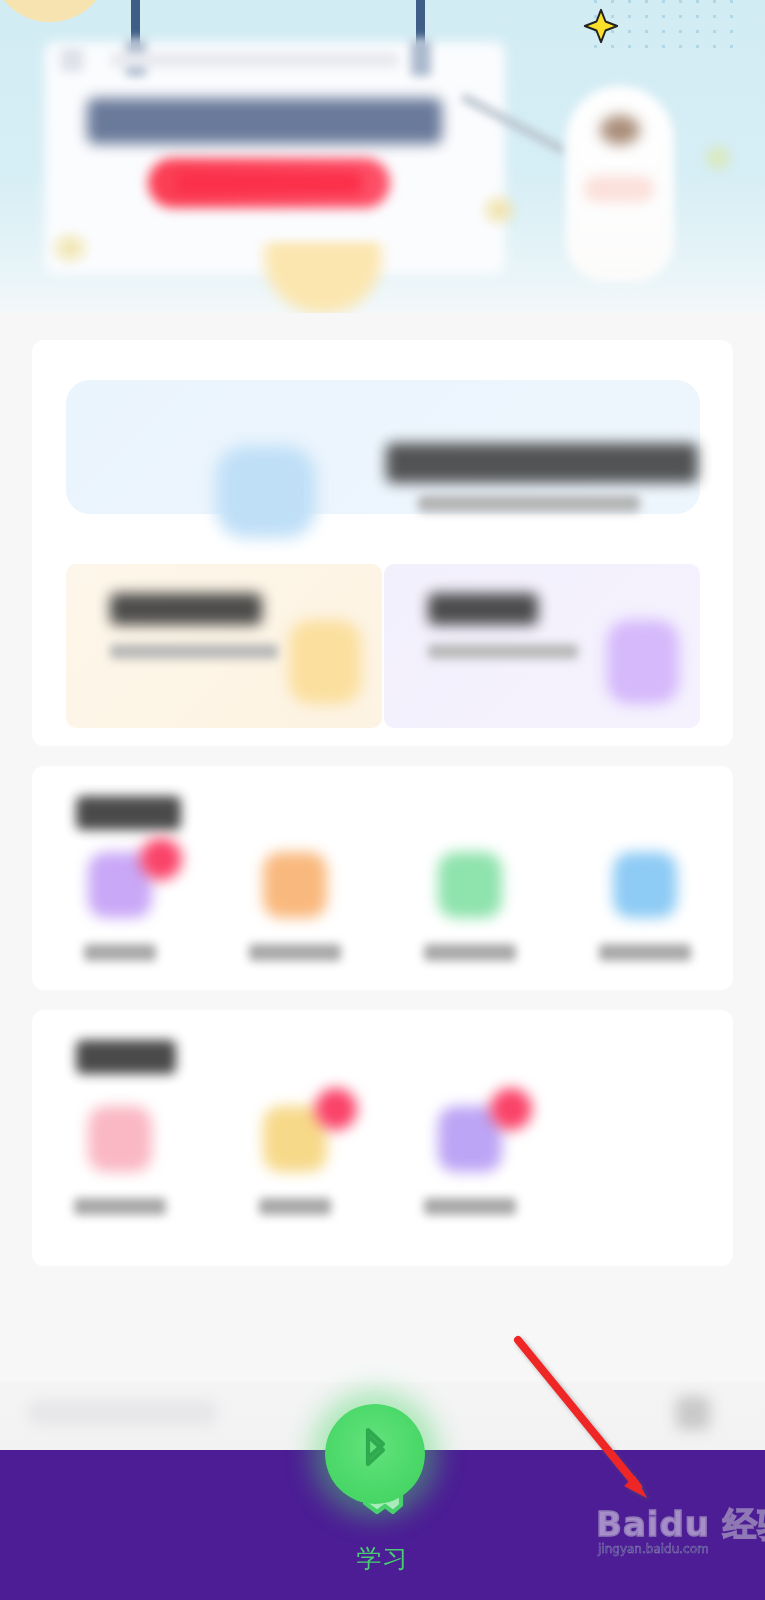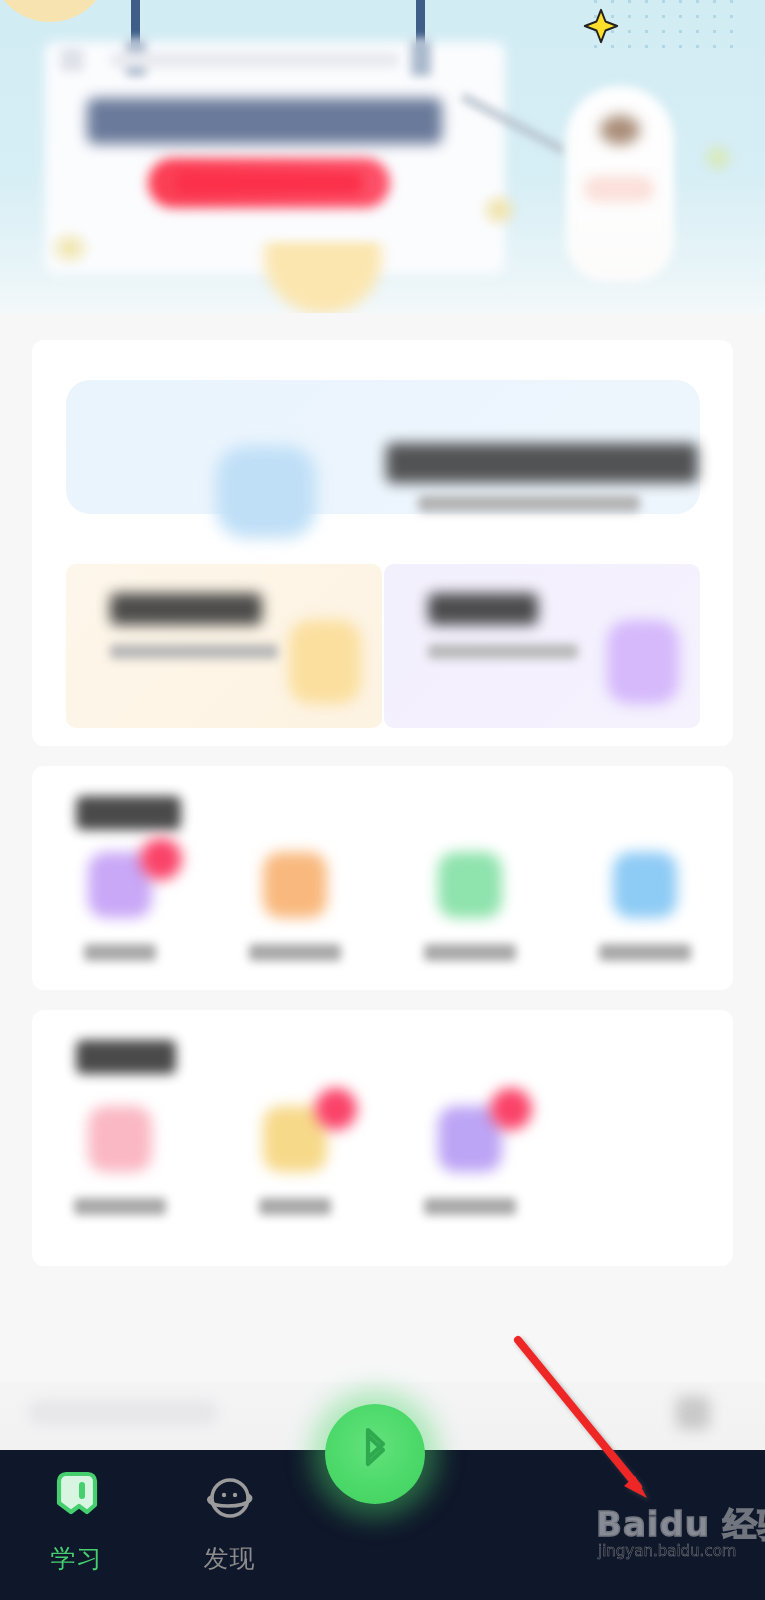--- a/index.html
+++ b/index.html
@@ -171,21 +171,21 @@
     background:#e7e7e9; border-radius:13px; filter:blur(6px);
   }
   .sb-right {
     position:absolute; left:676px; top:14px; width:34px; height:34px;
     background:#c9c9c9; border-radius:7px; filter:blur(7px);
   }
 
   
   #bottomnav {
     position:absolute; left:0; bottom:0; width:765px; height:150px;
-    background:#0f172a; display:flex; align-items:flex-start;
+    background:#4c1d95; display:flex; align-items:flex-start;justify-content:center;
   }
   .navitem {
     width:153px; height:150px; padding-top:18px;
     display:flex; flex-direction:column; align-items:center;
   }
   .navicon { width:62px; height:62px; display:flex; align-items:center; justify-content:center; }
   .navlabel { margin-top:12px; font-size:25px; color:#8c8c8c; letter-spacing:1px; }
   .navitem.active .navlabel { color:#45cf6f; }
   .navitem.center .navlabel { margin-top:16px; }
 
@@ -207,21 +207,21 @@
     z-index:15; pointer-events:none; opacity:.5;
   }
   .wm-text {
     position:absolute; left:4px; top:4px;
     font-size:34px; font-weight:bold; color:#ffffff;
     -webkit-text-stroke:1.5px #d2d2d2;
     letter-spacing:1px; white-space:nowrap;
   }
   .wm-url {
     position:absolute; left:6px; top:44px;
-    font-size:15px; color:#000000;
+    font-size:12px; color:#0c4a6e;
     -webkit-text-stroke:.5px #d6d6d6;
     white-space:nowrap;
   }
 </style>
 </head>
 <body>
 
 <div id="banner">
   <div class="blob-yellow-tl"></div>
   <div class="dotgrid"></div>
@@ -327,31 +327,20 @@
       <svg width="52" height="56" viewBox="0 0 52 56">
         <path d="M8 10 a7 7 0 0 1 7-7 h22 a7 7 0 0 1 7 7 v24 l-8 7 -8 -6 -8 6 -12 -9 Z" fill="#d8f5e2" stroke="#45cf6f" stroke-width="4.2" stroke-linejoin="round"></path>
         <rect x="28" y="11" width="6" height="17" rx="3" fill="#45cf6f"></rect>
       </svg>
     </div>
     <div class="navlabel">学习</div>
   </div>
 
 
 
-  <div class="navitem">
-    <div class="navicon">
-      <svg width="56" height="56" viewBox="0 0 56 56">
-        <circle cx="28" cy="27" r="18" fill="none" stroke="#9b9b9b" stroke-width="3.6"></circle>
-        <path d="M9 26 q-4 2 -1 5 q4 4 18 4 q17 0 22 -6 q2 -3 -2 -5" fill="none" stroke="#9b9b9b" stroke-width="3.6" stroke-linecap="round"></path>
-        <circle cx="22" cy="24" r="2.2" fill="#9b9b9b"></circle>
-        <circle cx="33" cy="24" r="2.2" fill="#9b9b9b"></circle>
-      </svg>
-    </div>
-    <div class="navlabel">发现</div>
-  </div>
 
 </div>
 
 <div id="bt-btn">
   <svg width="46" height="56" viewBox="0 0 46 56">
     <path d="M16 10 L31 24 L16 38 L16 4 L31 18 L16 32" fill="none" stroke="#2aa34a" stroke-width="4.2" stroke-linecap="round" stroke-linejoin="round" opacity=".9"></path>
   </svg>
 </div>
 
 <svg id="arrow" viewBox="0 0 285 230">

